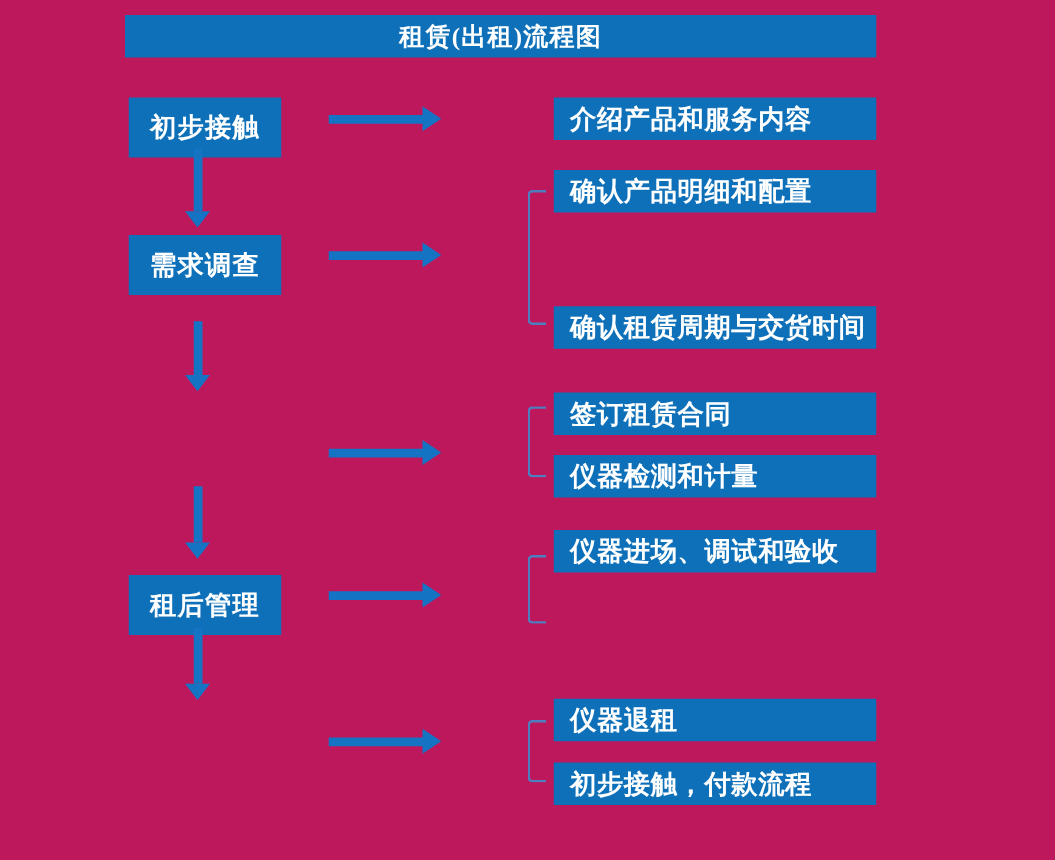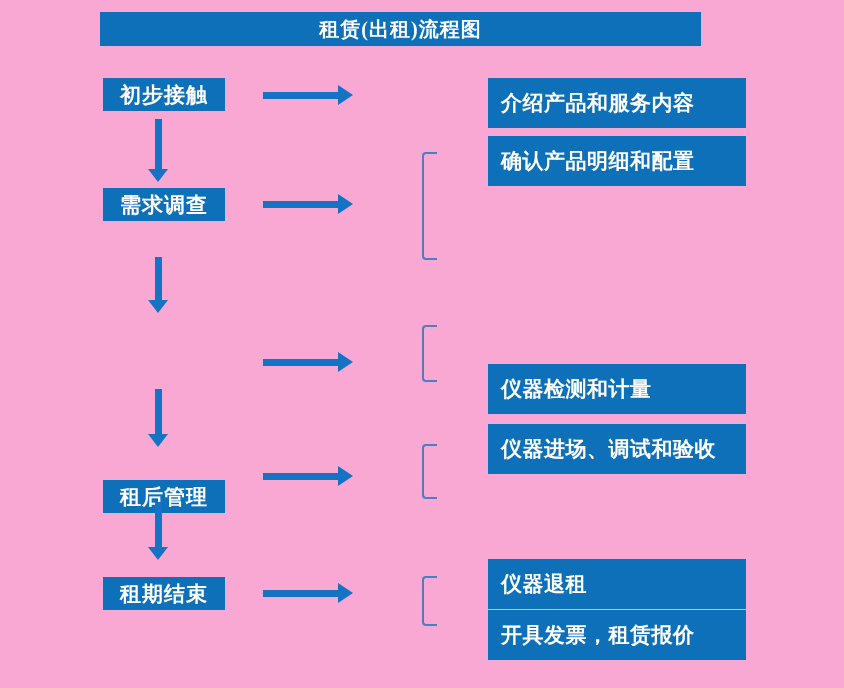--- a/index.html
+++ b/index.html
@@ -1,44 +1,44 @@
 <!DOCTYPE html>
 <html style="--primary: #0e70b8; --arrow: #1473c2; --bracket: #4d7ec0; --boxtext: #ffffff;"><head>
 <meta charset="utf-8">
 <style>
   html, body { margin: 0; padding: 0; background: #ffffff; }
   body {
     width: 844px; height: 688px;
     font-family: "Liberation Serif", "DejaVu Serif", serif;
     overflow: hidden;
   }
-  .stage { position: relative; width: 844px; height: 688px; background: #f9a8d4; text-decoration: underline; }
+  .stage { position: relative; width: 844px; height: 688px; background: #be185d; text-decoration: underline; }
 
   .box {
     position: absolute;
     background: var(--primary, #0e70b8);
     color: var(--boxtext, #ffffff);
     font-weight: bold;
     display: flex;
     align-items: center;
     box-sizing: border-box;
     letter-spacing: 1px;
   }
   .title-bar {
     left: 100px; top: 12px; width: 601px; height: 34px;
     justify-content: center; font-size: 20px;
   }
   .step {
-    left: 103px; width: 122px; height: 33px;
+    left: 103px; width: 122px; height: 48px;
     justify-content: center; font-size: 21px; text-align: center;
   }
   .detail {
-    left: 443px; width: 258px; height: 50px;
+    left: 443px; width: 258px; height: 34px;
     justify-content: flex-start; padding-left: 13px;
-    font-size: 21px; letter-spacing: 0.5px; margin-left: 45px;
+    font-size: 21px; letter-spacing: 0.5px;
   }
 
   
   .harrow { position: absolute; width: 90px; height: 20px; }
   .harrow .shaft {
     position: absolute; left: 0; top: 6.5px; width: 76px; height: 7px;
     background: var(--arrow, #1473c2);
   }
   .harrow .head {
     position: absolute; left: 75px; top: 0; width: 0; height: 0;
@@ -72,29 +72,30 @@
 </style>
 </head>
 <body>
 
 <div class="stage">
 
   <div class="box title-bar">租赁(出租)流程图</div>
 
   <div class="box step" style="top:78px">初步接触</div>
   <div class="box step" style="top:188px">需求调查</div>
-  <div class="box step" style="top:480px">租后管理</div>
-  <div class="box step" style="top:577px">租期结束</div>
+  <div class="box step" style="top:460px">租后管理</div>
 
   <div class="box detail" style="top:78px">介绍产品和服务内容</div>
   <div class="box detail" style="top:136px">确认产品明细和配置</div>
+  <div class="box detail" style="top:245px">确认租赁周期与交货时间</div>
+  <div class="box detail" style="top:314px">签订租赁合同</div>
   <div class="box detail" style="top:364px">仪器检测和计量</div>
   <div class="box detail" style="top:424px">仪器进场、调试和验收</div>
   <div class="box detail" style="top:559px">仪器退租</div>
-  <div class="box detail" style="top:610px">开具发票，租赁报价</div>
+  <div class="box detail" style="top:610px">初步接触，付款流程</div>
 
   <div class="harrow" style="left:263px; top:85px">
       <div class="shaft"></div>
       <div class="head"></div>
     </div>
   <div class="harrow" style="left:263px; top:194px">
       <div class="shaft"></div>
       <div class="head"></div>
     </div>
   <div class="harrow" style="left:263px; top:352px">

